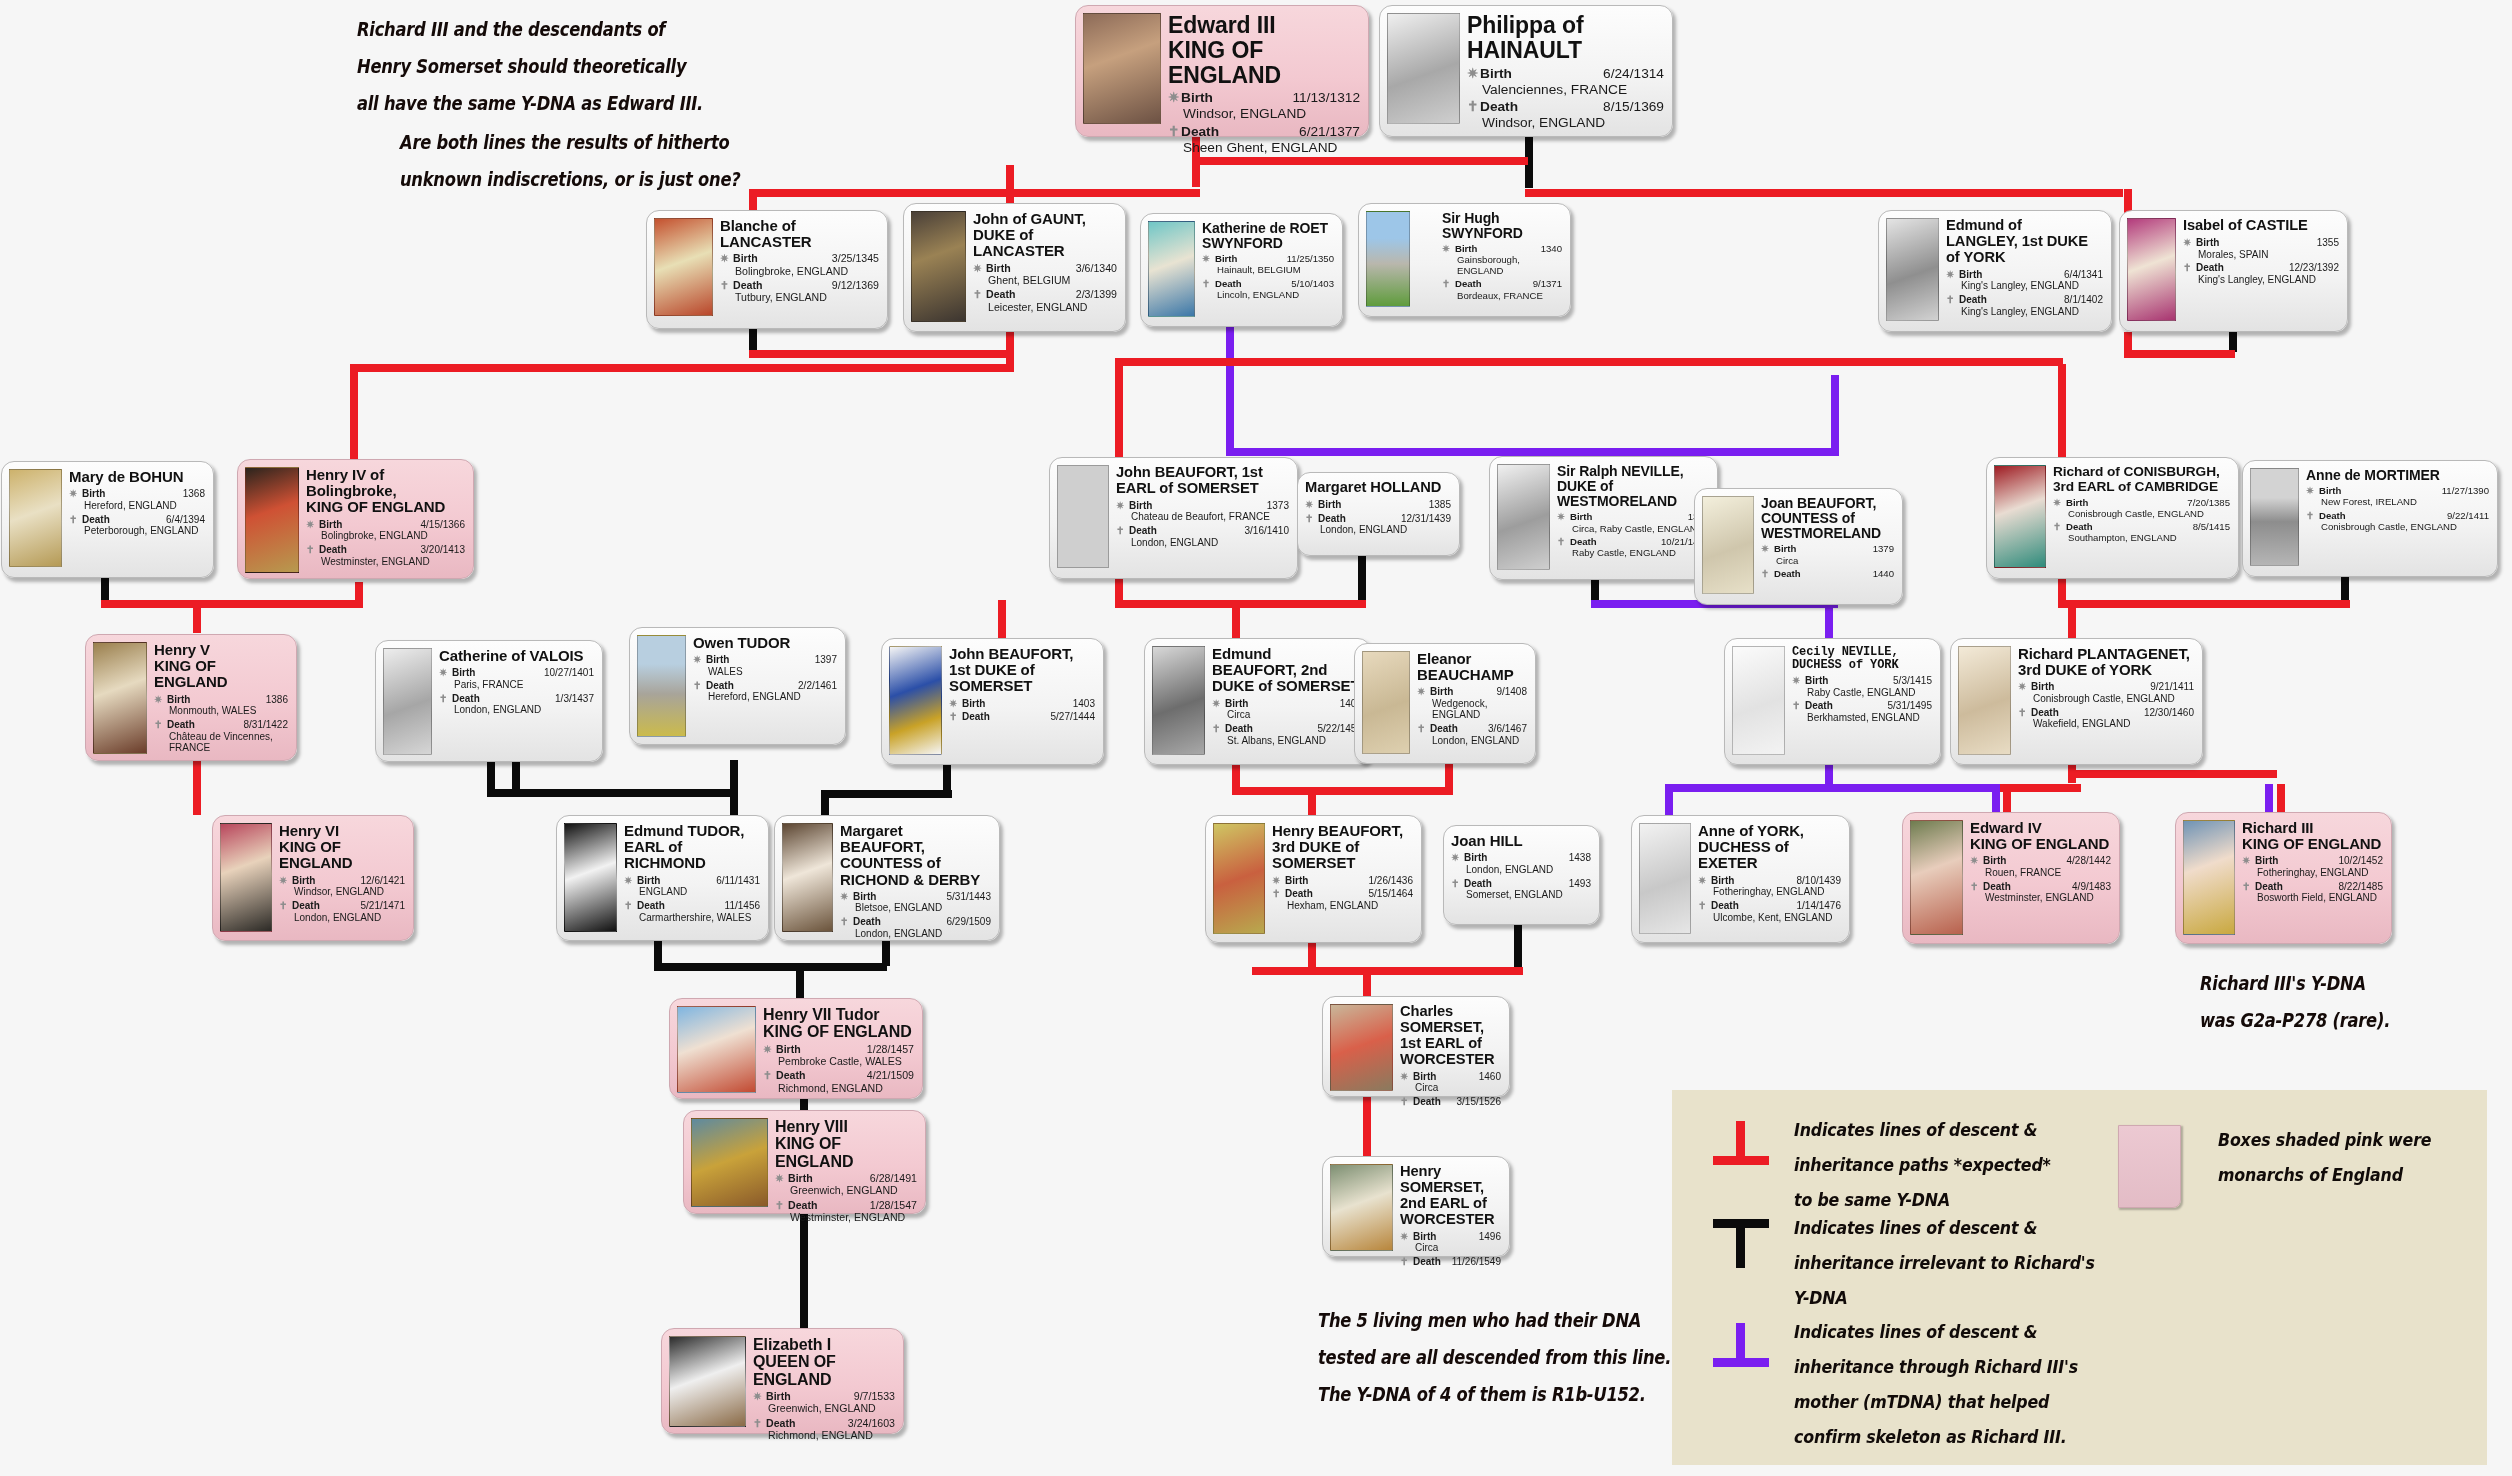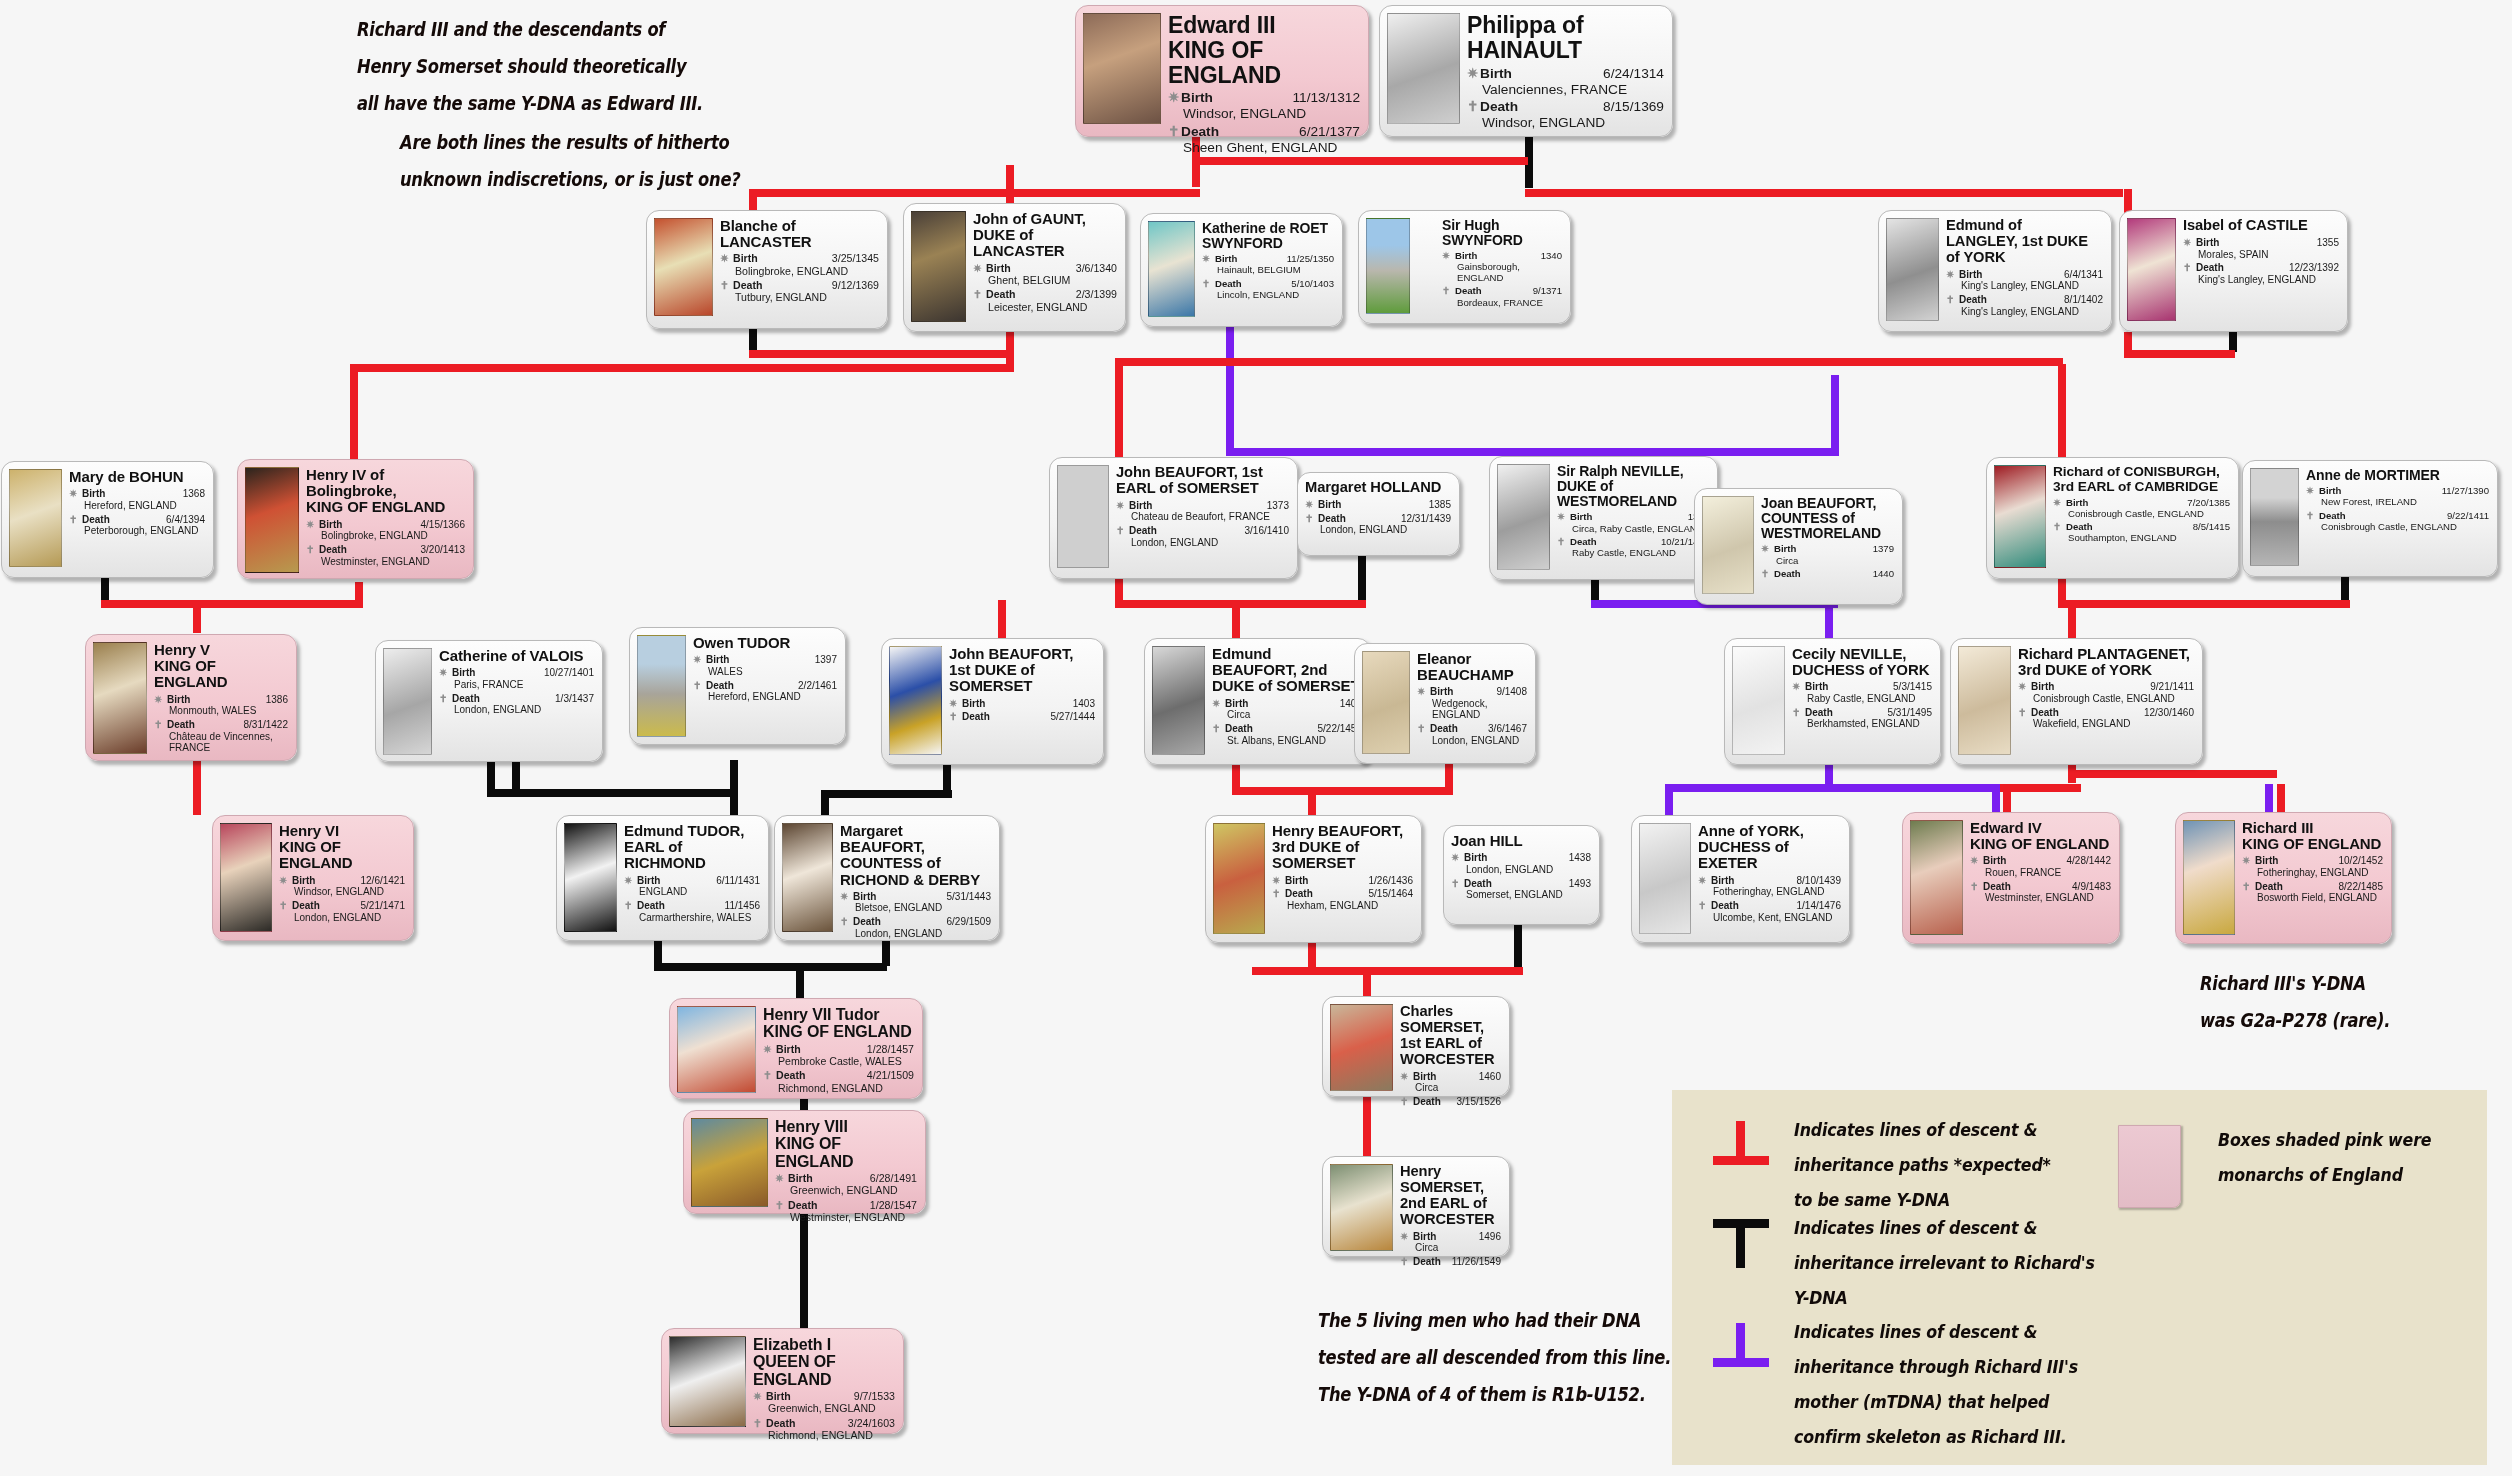--- a/index.html
+++ b/index.html
@@ -215,21 +215,21 @@
           <div class="place">Hainault, BELGIUM</div>
           <div class="fr">
             <span class="ic">✝</span>
             <span class="lb">Death</span>
             <span class="vl">5/10/1403</span>
           </div>
           <div class="place">Lincoln, ENGLAND</div>
         </div>
       </div>
     </div>
-    <div class="card" style="left: 1358px; top: 210px; width: 213px; height: 114px; gap: 32px;">
+    <div class="card" style="left: 1358px; top: 203px; width: 213px; height: 114px; gap: 32px;">
       <div class="portrait" style="width:42px;height:94px;background-image:linear-gradient(180deg,#9dc6e8 28%,#b9b7ad 55%,#5f9c3c);"></div>
       <div class="body">
         <div class="nm" style="font-size:14px;">
           <span class="t2">Sir Hugh SWYNFORD</span>
         </div>
         <div class="facts" style="font-size:9.6px;">
           <div class="fr">
             <span class="ic">✷</span>
             <span class="lb">Birth</span>
             <span class="vl">1340</span>
@@ -603,21 +603,21 @@
             <span class="lb">Death</span>
             <span class="vl">3/6/1467</span>
           </div>
           <div class="place">London, ENGLAND</div>
         </div>
       </div>
     </div>
     <div class="card" style="left: 1724px; top: 638px; width: 217px; height: 127px;">
       <div class="portrait" style="width:51px;height:107px;background-image:linear-gradient(160deg,#fbfbfb,#e2e2e2 55%,#f3f3f3);"></div>
       <div class="body">
-        <div class="nm" style="font-size:15px;">
+        <div class="nm" style="font-size:12px;font-family:Liberation Mono, monospace;">
           <span class="t2">Cecily NEVILLE,</span>
           <span class="t2">DUCHESS of YORK</span>
         </div>
         <div class="facts" style="font-size:10px;">
           <div class="fr">
             <span class="ic">✷</span>
             <span class="lb">Birth</span>
             <span class="vl">5/3/1415</span>
           </div>
           <div class="place">Raby Castle, ENGLAND</div>

